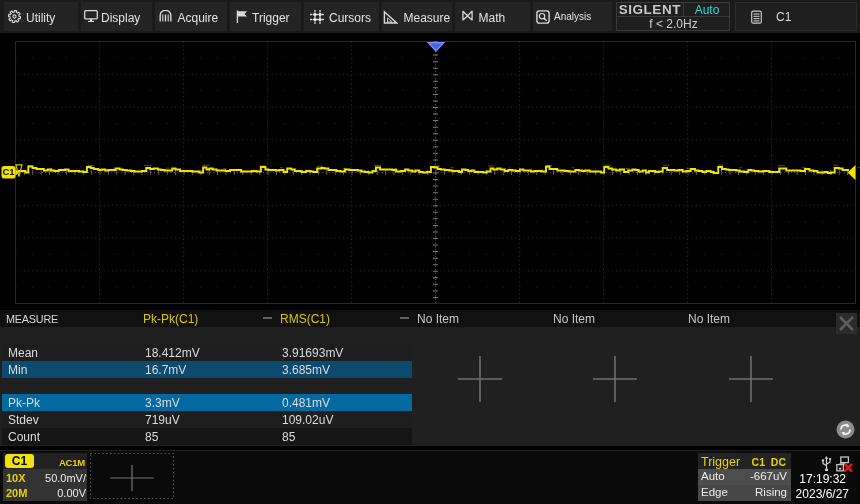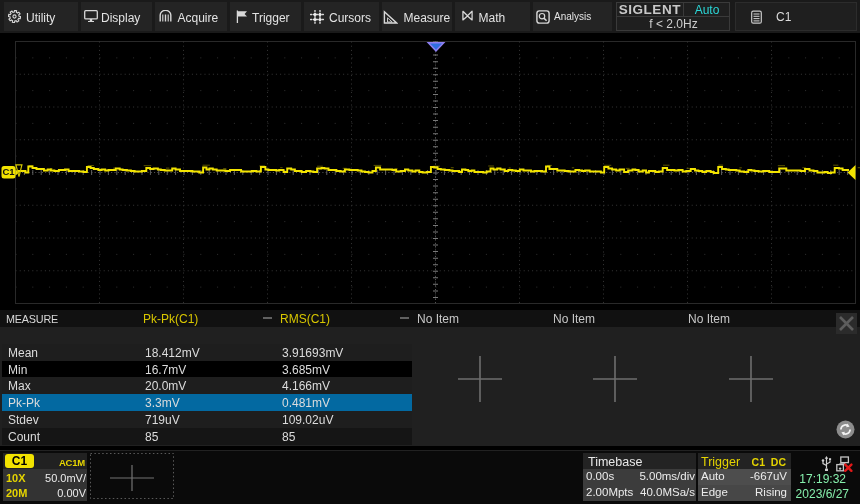--- a/index.html
+++ b/index.html
@@ -30,21 +30,21 @@
 #c1head{position:absolute;left:0;top:0;width:84px;height:16px;background:#212121}
 #c1tag{position:absolute;left:2px;top:1px;width:29px;height:14px;background:#f2e300;border-radius:3px;color:#000;font-weight:bold;font-size:12px;text-align:center;line-height:14px}
 .ylab{color:#e5d400;font-weight:bold;font-size:11px}
 .wval{color:#ececec;font-size:13.5px}
 .cval{color:#ececec;font-size:11px}
 #addtile{position:absolute;left:90px;top:2px;width:84px;height:46px}
 #tbblock{position:absolute;left:583px;top:2px;width:113px;height:48px;background:#232323}
 #trblock{position:absolute;left:698px;top:2px;width:93px;height:48px;background:#232323}
 .brow{position:absolute;width:100%;height:16px}
 .lt{position:absolute;left:3px;top:1px}.rt{position:absolute;right:3px;top:1px}
-#clock{position:absolute;left:795px;top:2px;width:62px;height:48px;color:#86efac;font-size:12px;text-align:center}
+#clock{position:absolute;left:795px;top:2px;width:62px;height:48px;color:#ffffff;font-size:12px;text-align:center}
 </style></head><body>
 <div id="page">
 <div id="topbar"></div>
 <div class="abs" style="left:4px;top:2px;width:74px;height:29px;background:#242424"></div>
 <div class="abs" style="left:8px;top:10px;line-height:0"><svg width="13" height="13" viewBox="0 0 14 14">
         <path d="M13.60,7.00 L13.19,9.28 L11.48,8.98 L10.68,10.24 L11.67,11.67 L9.76,12.99 L8.77,11.57 L7.31,11.89 L7.00,13.60 L4.72,13.19 L5.02,11.48 L3.76,10.68 L2.33,11.67 L1.01,9.76 L2.43,8.77 L2.11,7.31 L0.40,7.00 L0.81,4.72 L2.52,5.02 L3.32,3.76 L2.33,2.33 L4.24,1.01 L5.23,2.43 L6.69,2.11 L7.00,0.40 L9.28,0.81 L8.98,2.52 L10.24,3.32 L11.67,2.33 L12.99,4.24 L11.57,5.23 L11.89,6.69 Z" fill="none" stroke="#d8d8d8" stroke-width="1.2"></path>
         <circle cx="7" cy="7" r="1.7" fill="none" stroke="#d8d8d8" stroke-width="1.2"></circle>
       </svg></div>
 <div class="abs" style="left:26px;top:11px;color:#e3e3e3;font-size:12px">Utility</div>
 <div class="abs" style="left:81px;top:2px;width:70.5px;height:29px;background:#242424"></div>
@@ -203,29 +203,24 @@
         <span class="abs" style="left:400px;top:7px;width:9px;height:2px;background:#616161"></span>
         <span class="noitem" style="left:417px">No Item</span>
         <span class="noitem" style="left:553px">No Item</span>
         <span class="noitem" style="left:688px">No Item</span>
       </div>
 <div class="mrow" style="top:33.8px;background:#1e1e1e">
         <span class="mlab" style="left:6px">Mean</span>
         <span class="mv1">18.412mV</span>
         <span class="mv2">3.91693mV</span>
       </div>
-<div class="mrow" style="top:50.6px;background:#000000">
+<div class="mrow" style="top:50.6px;background:#0c4a6e">
         <span class="mlab" style="left:6px">Min</span>
         <span class="mv1">16.7mV</span>
         <span class="mv2">3.685mV</span>
-      </div>
-<div class="mrow" style="top:67.4px;background:#1e1e1e">
-        <span class="mlab" style="left:6px">Max</span>
-        <span class="mv1">20.0mV</span>
-        <span class="mv2">4.166mV</span>
       </div>
 <div class="mrow" style="top:84.2px;background:#0369a1">
         <span class="mlab" style="left:6px">Pk-Pk</span>
         <span class="mv1">3.3mV</span>
         <span class="mv2">0.481mV</span>
       </div>
 <div class="mrow" style="top:101.0px;background:#1e1e1e">
         <span class="mlab" style="left:6px">Stdev</span>
         <span class="mv1">719uV</span>
         <span class="mv2">109.02uV</span>
@@ -271,31 +266,20 @@
 <span class="abs ylab" style="left:3px;top:19px">10X</span>
 <span class="abs cval" style="right:1px;top:19px">50.0mV/</span>
 <span class="abs ylab" style="left:3px;top:34px">20M</span>
 <span class="abs cval" style="right:1px;top:34px">0.00V</span>
 </div>
 <div id="addtile"><svg width="84" height="46">
           <rect x="0.5" y="0.5" width="83" height="45" fill="none" stroke="#5a5a5a" stroke-width="1" stroke-dasharray="1.5 2.4"></rect>
           <line x1="20" y1="25" x2="64" y2="25" stroke="#737373" stroke-width="1.2"></line>
           <line x1="42" y1="12" x2="42" y2="38" stroke="#737373" stroke-width="1.2"></line>
         </svg></div>
-<div id="tbblock">
-<span class="abs" style="left:5px;top:2px;color:#e8e8e8;font-size:12.5px">Timebase</span>
-<div class="brow" style="top:16px;background:#3c3c3c">
-          <span class="lt wval" style="font-size:11.5px">0.00s</span>
-          <span class="rt wval" style="right:1px;font-size:11.5px">5.00ms/div</span>
-        </div>
-<div class="brow" style="top:32px;background:#3c3c3c">
-          <span class="lt wval" style="font-size:11.5px">2.00Mpts</span>
-          <span class="rt wval" style="right:1px;font-size:11.5px">40.0MSa/s</span>
-        </div>
-</div>
 <div id="trblock">
 <span class="abs ylab" style="left:3px;top:2px;font-weight:normal;font-size:12.5px">Trigger</span>
 <span class="abs ylab" style="right:5px;top:3px;font-size:10.5px">C1&nbsp;&nbsp;DC</span>
 <div class="brow" style="top:16px;background:#4d4d4d">
           <span class="lt wval" style="font-size:11.5px">Auto</span>
           <span class="rt wval" style="right:4px;font-size:11.5px">-667uV</span>
         </div>
 <div class="brow" style="top:32px;background:#474747">
           <span class="lt wval" style="font-size:11.5px">Edge</span>
           <span class="rt wval" style="right:4px;font-size:11.5px">Rising</span>

